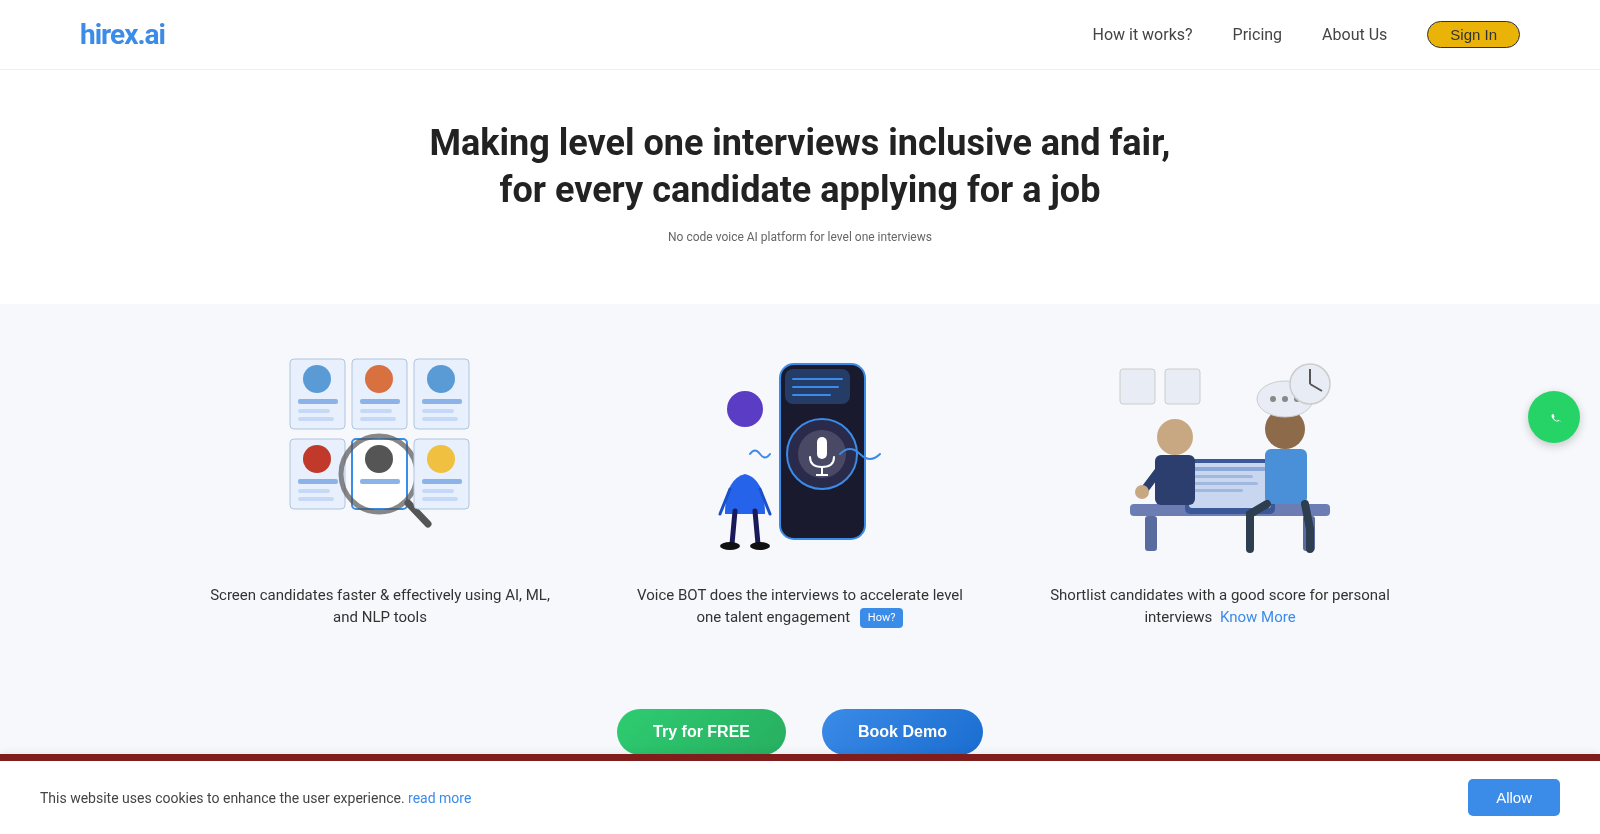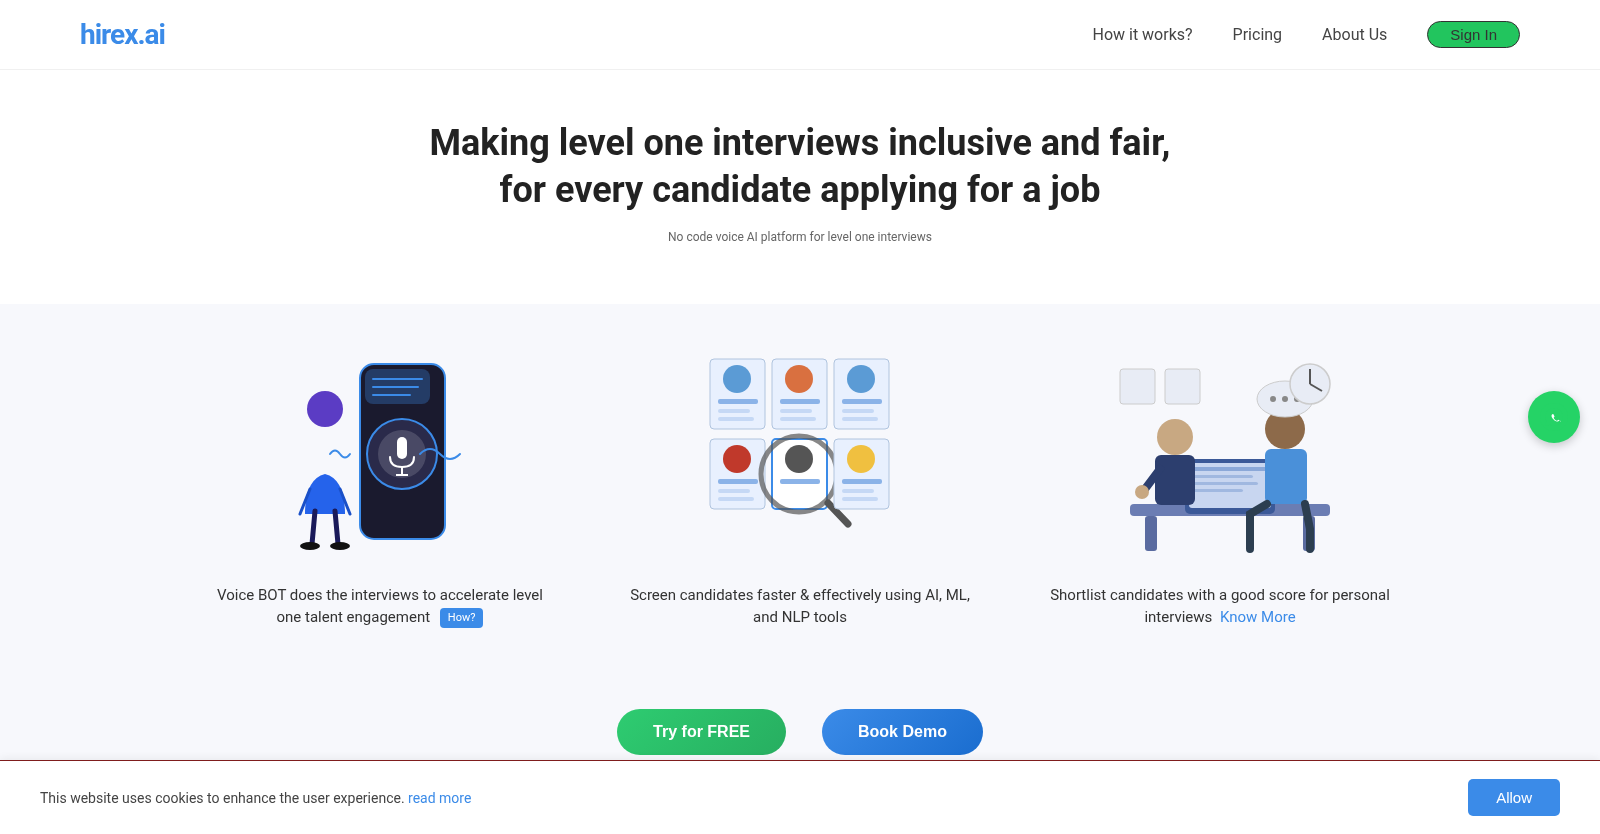--- a/index.html
+++ b/index.html
@@ -28,21 +28,21 @@
     .nav a {
       text-decoration: none;
       color: #444;
       font-size: 16px;
     }
     .signin-btn {
       border: 1.5px solid #333;
       border-radius: 20px;
       padding: 4px 22px;
       font-size: 15px;
-      background: #22c55e;
+      background: #eab308;
       color: #333;
       cursor: pointer;
     }
 
     
     .hero {
       text-align: center;
       padding: 50px 80px 30px;
       background: #fff;
     }
@@ -146,21 +146,21 @@
       margin-top: 20px;
     }
 
     
     .cookie-banner {
       position: fixed;
       bottom: 0;
       left: 0;
       right: 0;
       background: #fff;
-      border-top: 1px solid #7f1d1d;
+      border-top: 7px solid #7f1d1d;
       padding: 18px 40px;
       display: flex;
       align-items: center;
       justify-content: space-between;
       z-index: 100;
       box-shadow: 0 -2px 8px rgba(0,0,0,0.06);
     }
     .cookie-text {
       font-size: 14px;
       color: #444;
@@ -212,20 +212,65 @@
 
 <section class="hero">
   <h1>Making level one interviews inclusive and fair, for every candidate applying for a job</h1>
   <p class="subtitle">No code voice AI platform for level one interviews</p>
 </section>
 
 <section class="cards">
 
   <div class="card">
     <div class="card-illustration">
+      <svg width="200" height="210" viewBox="0 0 200 210" xmlns="http://www.w3.org/2000/svg">
+
+        <rect x="10" y="10" width="55" height="70" rx="4" fill="#e8f0fe" stroke="#b0c4de" stroke-width="1"></rect>
+        <circle cx="37" cy="30" r="14" fill="#5b9bd5"></circle>
+        <rect x="18" y="50" width="40" height="5" rx="2" fill="#8bb3e8"></rect>
+        <rect x="18" y="60" width="32" height="4" rx="2" fill="#c5d8f5"></rect>
+        <rect x="18" y="68" width="36" height="4" rx="2" fill="#c5d8f5"></rect>
+
+        <rect x="72" y="10" width="55" height="70" rx="4" fill="#e8f0fe" stroke="#b0c4de" stroke-width="1"></rect>
+        <circle cx="99" cy="30" r="14" fill="#d97040"></circle>
+        <rect x="80" y="50" width="40" height="5" rx="2" fill="#8bb3e8"></rect>
+        <rect x="80" y="60" width="32" height="4" rx="2" fill="#c5d8f5"></rect>
+        <rect x="80" y="68" width="36" height="4" rx="2" fill="#c5d8f5"></rect>
+
+        <rect x="134" y="10" width="55" height="70" rx="4" fill="#e8f0fe" stroke="#b0c4de" stroke-width="1"></rect>
+        <circle cx="161" cy="30" r="14" fill="#5b9bd5"></circle>
+        <rect x="142" y="50" width="40" height="5" rx="2" fill="#8bb3e8"></rect>
+        <rect x="142" y="60" width="32" height="4" rx="2" fill="#c5d8f5"></rect>
+        <rect x="142" y="68" width="36" height="4" rx="2" fill="#c5d8f5"></rect>
+
+        <rect x="10" y="90" width="55" height="70" rx="4" fill="#e8f0fe" stroke="#b0c4de" stroke-width="1"></rect>
+        <circle cx="37" cy="110" r="14" fill="#c0392b"></circle>
+        <rect x="18" y="130" width="40" height="5" rx="2" fill="#8bb3e8"></rect>
+        <rect x="18" y="140" width="32" height="4" rx="2" fill="#c5d8f5"></rect>
+        <rect x="18" y="148" width="36" height="4" rx="2" fill="#c5d8f5"></rect>
+
+        <rect x="72" y="90" width="55" height="70" rx="4" fill="#fff" stroke="#3b8be8" stroke-width="2"></rect>
+        <circle cx="99" cy="110" r="14" fill="#555"></circle>
+        <rect x="80" y="130" width="40" height="5" rx="2" fill="#8bb3e8"></rect>
+
+        <circle cx="99" cy="125" r="38" fill="none" stroke="#555" stroke-width="5" opacity="0.7"></circle>
+        <line x1="128" y1="154" x2="148" y2="175" stroke="#555" stroke-width="7" stroke-linecap="round"></line>
+
+        <rect x="134" y="90" width="55" height="70" rx="4" fill="#e8f0fe" stroke="#b0c4de" stroke-width="1"></rect>
+        <circle cx="161" cy="110" r="14" fill="#f0c040"></circle>
+        <rect x="142" y="130" width="40" height="5" rx="2" fill="#8bb3e8"></rect>
+        <rect x="142" y="140" width="32" height="4" rx="2" fill="#c5d8f5"></rect>
+        <rect x="142" y="148" width="36" height="4" rx="2" fill="#c5d8f5"></rect>
+      </svg>
+    </div>
+    <p class="card-text">Screen candidates faster &amp; effectively using AI, ML, and NLP tools</p>
+  </div>
+
+  <div class="card">
+    <div class="card-illustration">
       <svg width="220" height="210" viewBox="0 0 220 210" xmlns="http://www.w3.org/2000/svg">
 
         <rect x="90" y="15" width="85" height="175" rx="14" fill="#1a1a2e" stroke="#3b8be8" stroke-width="2"></rect>
 
         <circle cx="132" cy="105" r="35" fill="#2a2a4a" stroke="#3b8be8" stroke-width="2"></circle>
         <circle cx="132" cy="105" r="24" fill="#fff" opacity="0.15"></circle>
 
         <rect x="127" y="88" width="10" height="22" rx="5" fill="#fff"></rect>
         <path d="M120 108 Q120 118 132 118 Q144 118 144 108" fill="none" stroke="#fff" stroke-width="2" stroke-linecap="round"></path>
         <line x1="132" y1="118" x2="132" y2="126" stroke="#fff" stroke-width="2"></line>
@@ -247,65 +292,20 @@
         <line x1="65" y1="162" x2="68" y2="195" stroke="#1a1a5a" stroke-width="5" stroke-linecap="round"></line>
 
         <ellipse cx="40" cy="197" rx="10" ry="4" fill="#111"></ellipse>
         <ellipse cx="70" cy="197" rx="10" ry="4" fill="#111"></ellipse>
       </svg>
     </div>
     <p class="card-text">
       <span>Voice BOT does the interviews to accelerate level one talent engagement</span>
       <span class="how-badge">How?</span>
     </p>
-  </div>
-
-  <div class="card">
-    <div class="card-illustration">
-      <svg width="200" height="210" viewBox="0 0 200 210" xmlns="http://www.w3.org/2000/svg">
-
-        <rect x="10" y="10" width="55" height="70" rx="4" fill="#e8f0fe" stroke="#b0c4de" stroke-width="1"></rect>
-        <circle cx="37" cy="30" r="14" fill="#5b9bd5"></circle>
-        <rect x="18" y="50" width="40" height="5" rx="2" fill="#8bb3e8"></rect>
-        <rect x="18" y="60" width="32" height="4" rx="2" fill="#c5d8f5"></rect>
-        <rect x="18" y="68" width="36" height="4" rx="2" fill="#c5d8f5"></rect>
-
-        <rect x="72" y="10" width="55" height="70" rx="4" fill="#e8f0fe" stroke="#b0c4de" stroke-width="1"></rect>
-        <circle cx="99" cy="30" r="14" fill="#d97040"></circle>
-        <rect x="80" y="50" width="40" height="5" rx="2" fill="#8bb3e8"></rect>
-        <rect x="80" y="60" width="32" height="4" rx="2" fill="#c5d8f5"></rect>
-        <rect x="80" y="68" width="36" height="4" rx="2" fill="#c5d8f5"></rect>
-
-        <rect x="134" y="10" width="55" height="70" rx="4" fill="#e8f0fe" stroke="#b0c4de" stroke-width="1"></rect>
-        <circle cx="161" cy="30" r="14" fill="#5b9bd5"></circle>
-        <rect x="142" y="50" width="40" height="5" rx="2" fill="#8bb3e8"></rect>
-        <rect x="142" y="60" width="32" height="4" rx="2" fill="#c5d8f5"></rect>
-        <rect x="142" y="68" width="36" height="4" rx="2" fill="#c5d8f5"></rect>
-
-        <rect x="10" y="90" width="55" height="70" rx="4" fill="#e8f0fe" stroke="#b0c4de" stroke-width="1"></rect>
-        <circle cx="37" cy="110" r="14" fill="#c0392b"></circle>
-        <rect x="18" y="130" width="40" height="5" rx="2" fill="#8bb3e8"></rect>
-        <rect x="18" y="140" width="32" height="4" rx="2" fill="#c5d8f5"></rect>
-        <rect x="18" y="148" width="36" height="4" rx="2" fill="#c5d8f5"></rect>
-
-        <rect x="72" y="90" width="55" height="70" rx="4" fill="#fff" stroke="#3b8be8" stroke-width="2"></rect>
-        <circle cx="99" cy="110" r="14" fill="#555"></circle>
-        <rect x="80" y="130" width="40" height="5" rx="2" fill="#8bb3e8"></rect>
-
-        <circle cx="99" cy="125" r="38" fill="none" stroke="#555" stroke-width="5" opacity="0.7"></circle>
-        <line x1="128" y1="154" x2="148" y2="175" stroke="#555" stroke-width="7" stroke-linecap="round"></line>
-
-        <rect x="134" y="90" width="55" height="70" rx="4" fill="#e8f0fe" stroke="#b0c4de" stroke-width="1"></rect>
-        <circle cx="161" cy="110" r="14" fill="#f0c040"></circle>
-        <rect x="142" y="130" width="40" height="5" rx="2" fill="#8bb3e8"></rect>
-        <rect x="142" y="140" width="32" height="4" rx="2" fill="#c5d8f5"></rect>
-        <rect x="142" y="148" width="36" height="4" rx="2" fill="#c5d8f5"></rect>
-      </svg>
-    </div>
-    <p class="card-text">Screen candidates faster &amp; effectively using AI, ML, and NLP tools</p>
   </div>
 
   <div class="card">
     <div class="card-illustration">
       <svg width="260" height="210" viewBox="0 0 260 210" xmlns="http://www.w3.org/2000/svg">
 
         <rect x="40" y="155" width="200" height="12" rx="4" fill="#6b7db3"></rect>
         <rect x="55" y="167" width="12" height="35" rx="3" fill="#5a6ba0"></rect>
         <rect x="213" y="167" width="12" height="35" rx="3" fill="#5a6ba0"></rect>
 

